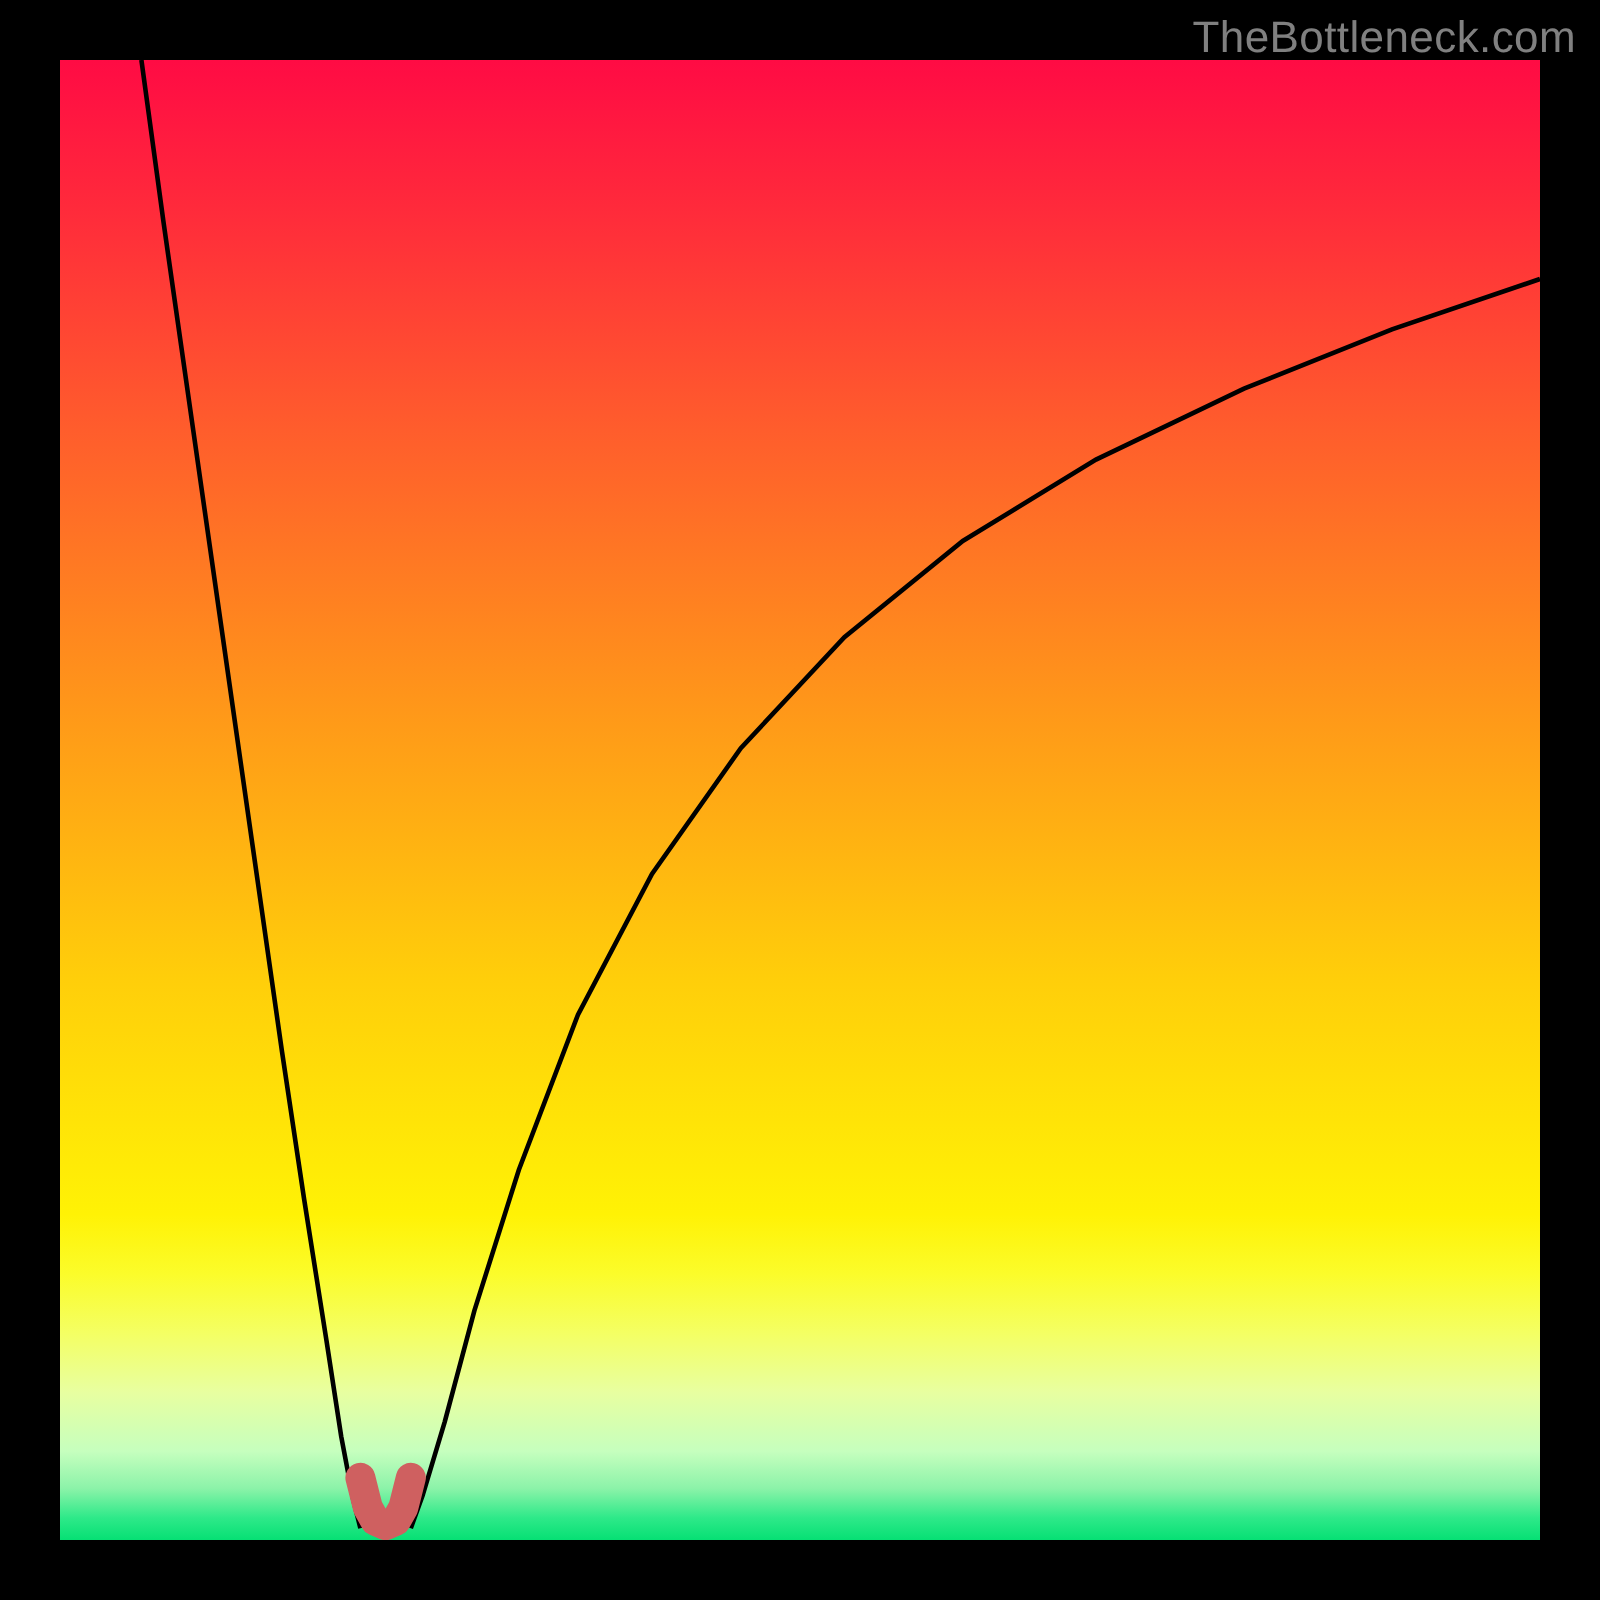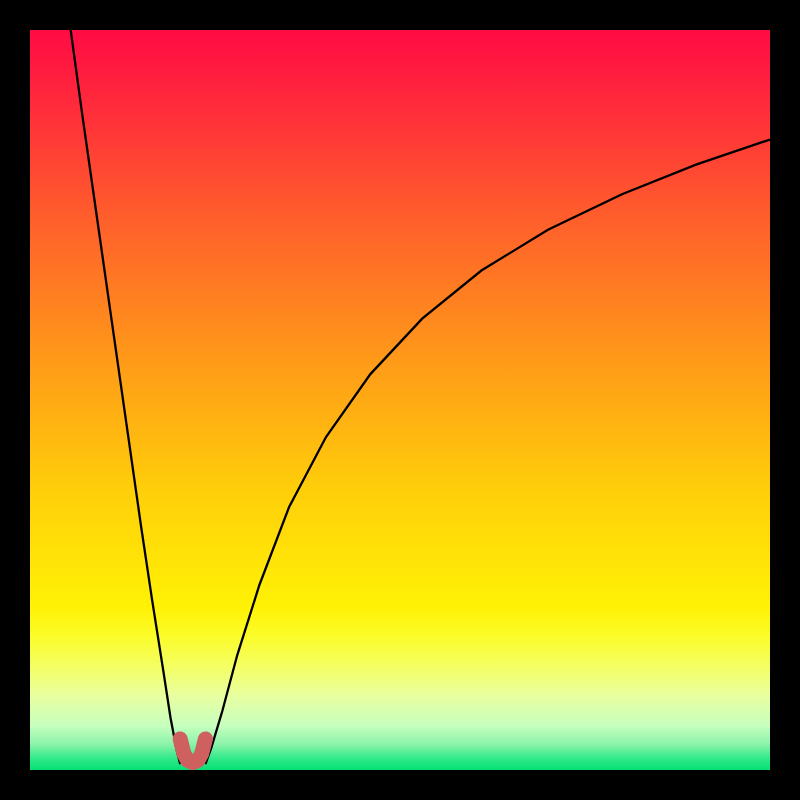--- a/index.html
+++ b/index.html
@@ -94,13 +94,14 @@
       <path fill="none" stroke="#cf6060" stroke-width="15" stroke-linecap="round" stroke-linejoin="round" d="M 150.2 708.9
                L 153.9 723.7
                L 157.6 730.4
                L 162.8 732.6
                L 168.0 730.4
                L 171.7 723.7
                L 175.4 708.9"></path>
     </svg>
   </div>
 
+  <div class="watermark">TheBottleneck.com</div>
 </div>
 
 </body></html>

